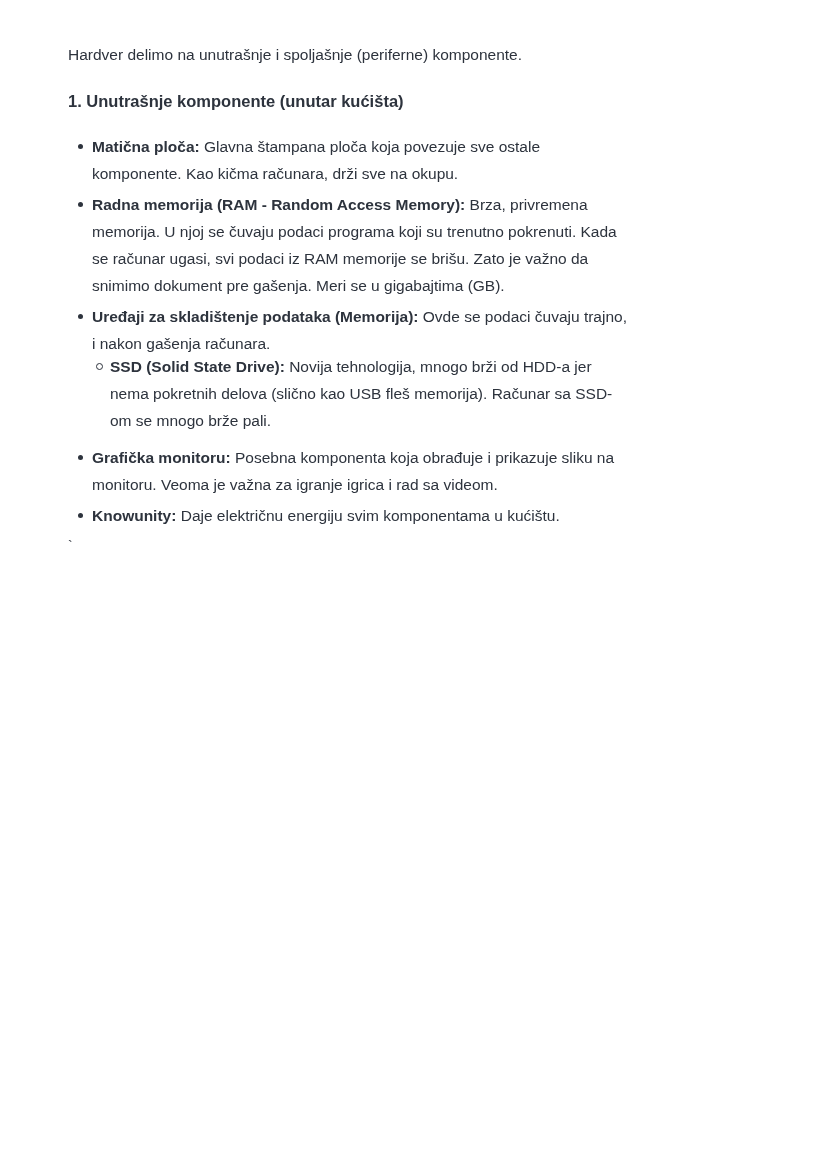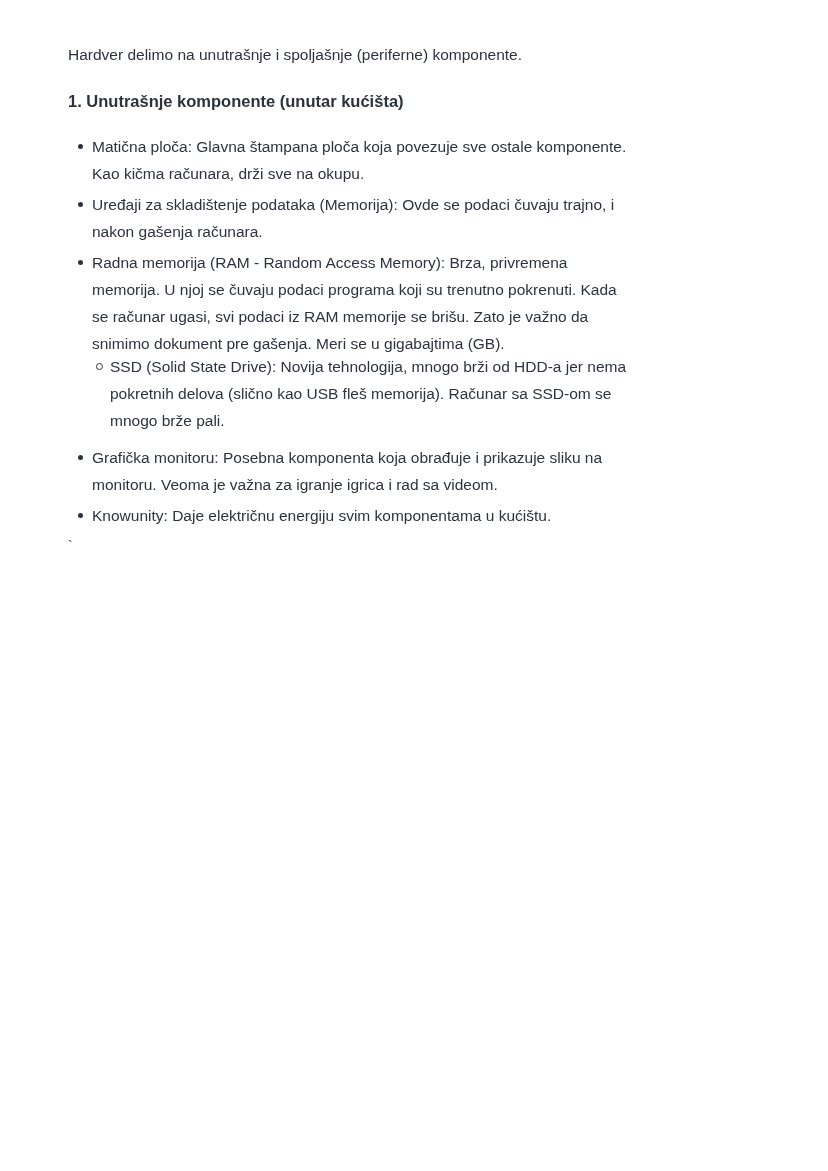--- a/index.html
+++ b/index.html
@@ -75,21 +75,21 @@
   .bullet-circle{
     position:absolute;
     left:28px;
     top:10px;
     width:5px;
     height:5px;
     border:1.5px solid var(--text);
     border-radius:50%;
     background:transparent;
   }
-  .item-label{font-weight:400;}
+  .item-label{font-weight:700;}
   .stray-char{
     margin:9px 0 0 0;
     font-size:14px;
     line-height:16px;
     color:var(--text);
   }
   .side-stripe{
     position:absolute;
     left:748px;
     top:37px;
@@ -112,22 +112,22 @@
 </style>
 </head>
 <body>
 
 <div class="page">
   <div class="content">
     <p class="intro">Hardver delimo na unutrašnje i spoljašnje (periferne) komponente.</p>
     <h2 class="heading">1. Unutrašnje komponente (unutar kućišta)</h2>
     <ul class="main-list">
         <li class="main-item"><span class="bullet-dot"></span><span class="item-label">Matična ploča:</span> Glavna štampana ploča koja povezuje sve ostale komponente. Kao kičma računara, drži sve na okupu.</li>
+        <li class="main-item"><span class="bullet-dot"></span><span class="item-label">Radna memorija (RAM - Random Access Memory):</span> Brza, privremena memorija. U njoj se čuvaju podaci programa koji su trenutno pokrenuti. Kada se računar ugasi, svi podaci iz RAM memorije se brišu. Zato je važno da snimimo dokument pre gašenja. Meri se u gigabajtima (GB).</li>
         <li class="main-item"><span class="bullet-dot"></span><span class="item-label">Uređaji za skladištenje podataka (Memorija):</span> Ovde se podaci čuvaju trajno, i nakon gašenja računara.</li>
-        <li class="main-item"><span class="bullet-dot"></span><span class="item-label">Radna memorija (RAM - Random Access Memory):</span> Brza, privremena memorija. U njoj se čuvaju podaci programa koji su trenutno pokrenuti. Kada se računar ugasi, svi podaci iz RAM memorije se brišu. Zato je važno da snimimo dokument pre gašenja. Meri se u gigabajtima (GB).</li>
         <ul class="sub-list">
           <li class="sub-item"><span class="bullet-circle"></span><span class="item-label">SSD (Solid State Drive):</span> Novija tehnologija, mnogo brži od HDD-a jer nema pokretnih delova (slično kao USB fleš memorija). Računar sa SSD-om se mnogo brže pali.</li>
         </ul>
         <li class="main-item"><span class="bullet-dot"></span><span class="item-label">Grafička monitoru:</span> Posebna komponenta koja obrađuje i prikazuje sliku na monitoru. Veoma je važna za igranje igrica i rad sa videom.</li>
         <li class="main-item"><span class="bullet-dot"></span><span class="item-label">Knowunity:</span> Daje električnu energiju svim komponentama u kućištu.</li>
       </ul>
     <div class="stray-char">`</div>
   </div>
   <div class="side-stripe"></div>
   <div class="watermark">(c) Knowunity 2025</div>

